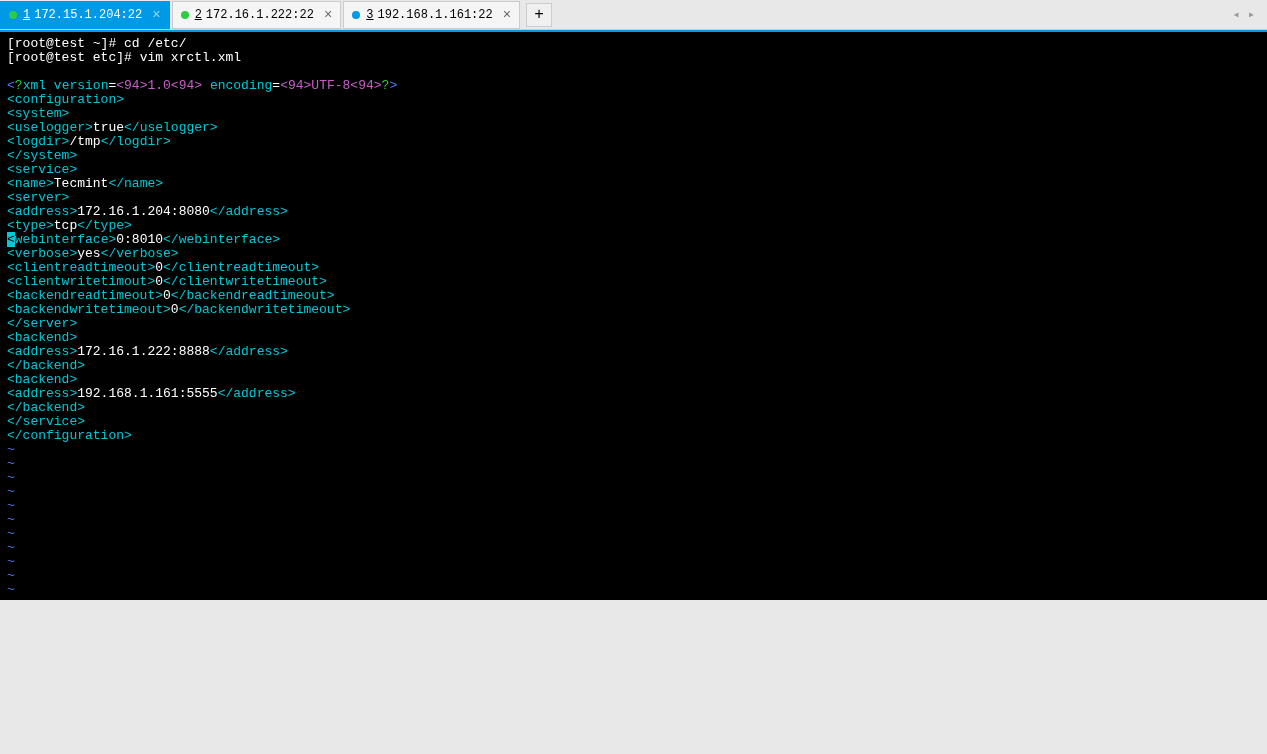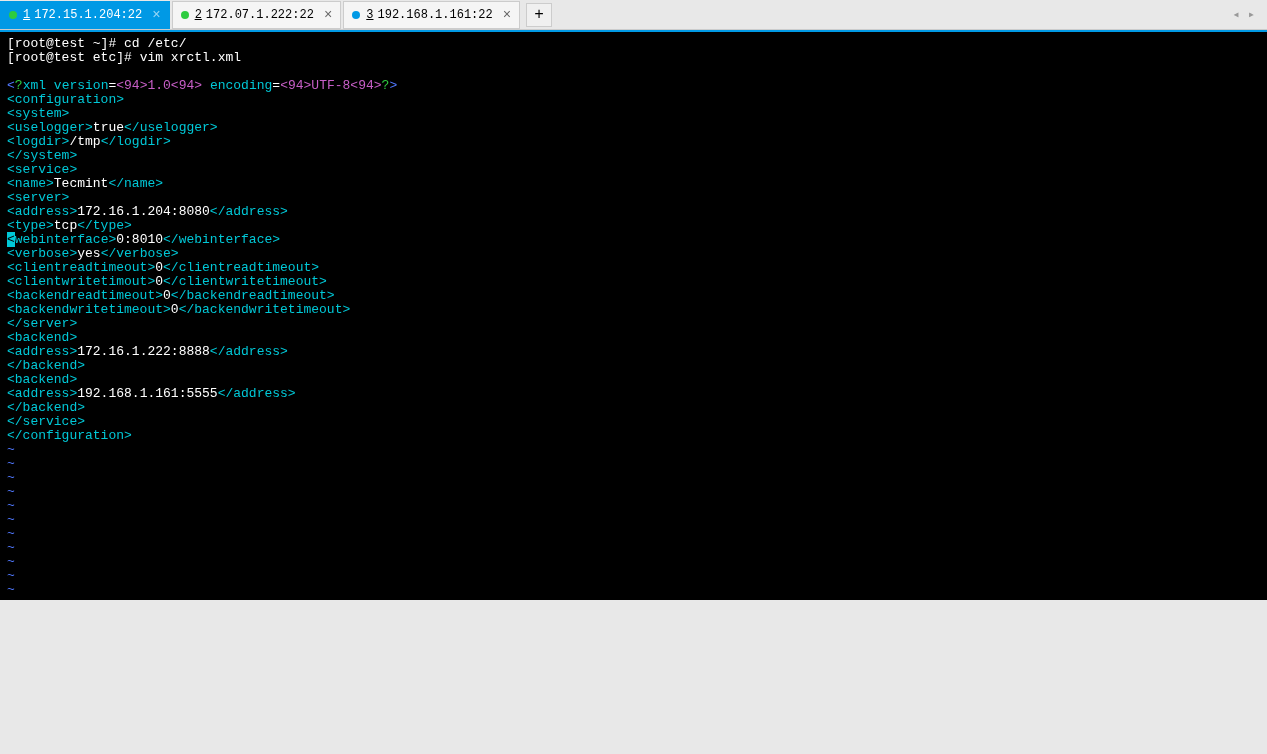--- a/index.html
+++ b/index.html
@@ -77,21 +77,21 @@
 <div class="tabbar">
   <div class="tab active">
     <span class="dot"></span>
     <span class="num">1</span>
     <span>172.15.1.204:22</span>
     <span class="close">×</span>
   </div>
   <div class="tab t2">
     <span class="dot"></span>
     <span class="num">2</span>
-    <span>172.07.1.222:22</span>
+    <span>172.16.1.222:22</span>
     <span class="close">×</span>
   </div>
   <div class="tab t3">
     <span class="dot"></span>
     <span class="num">3</span>
     <span>192.168.1.161:22</span>
     <span class="close">×</span>
   </div>
   <div class="tab-add">+</div>
   <div class="tabbar-right">

